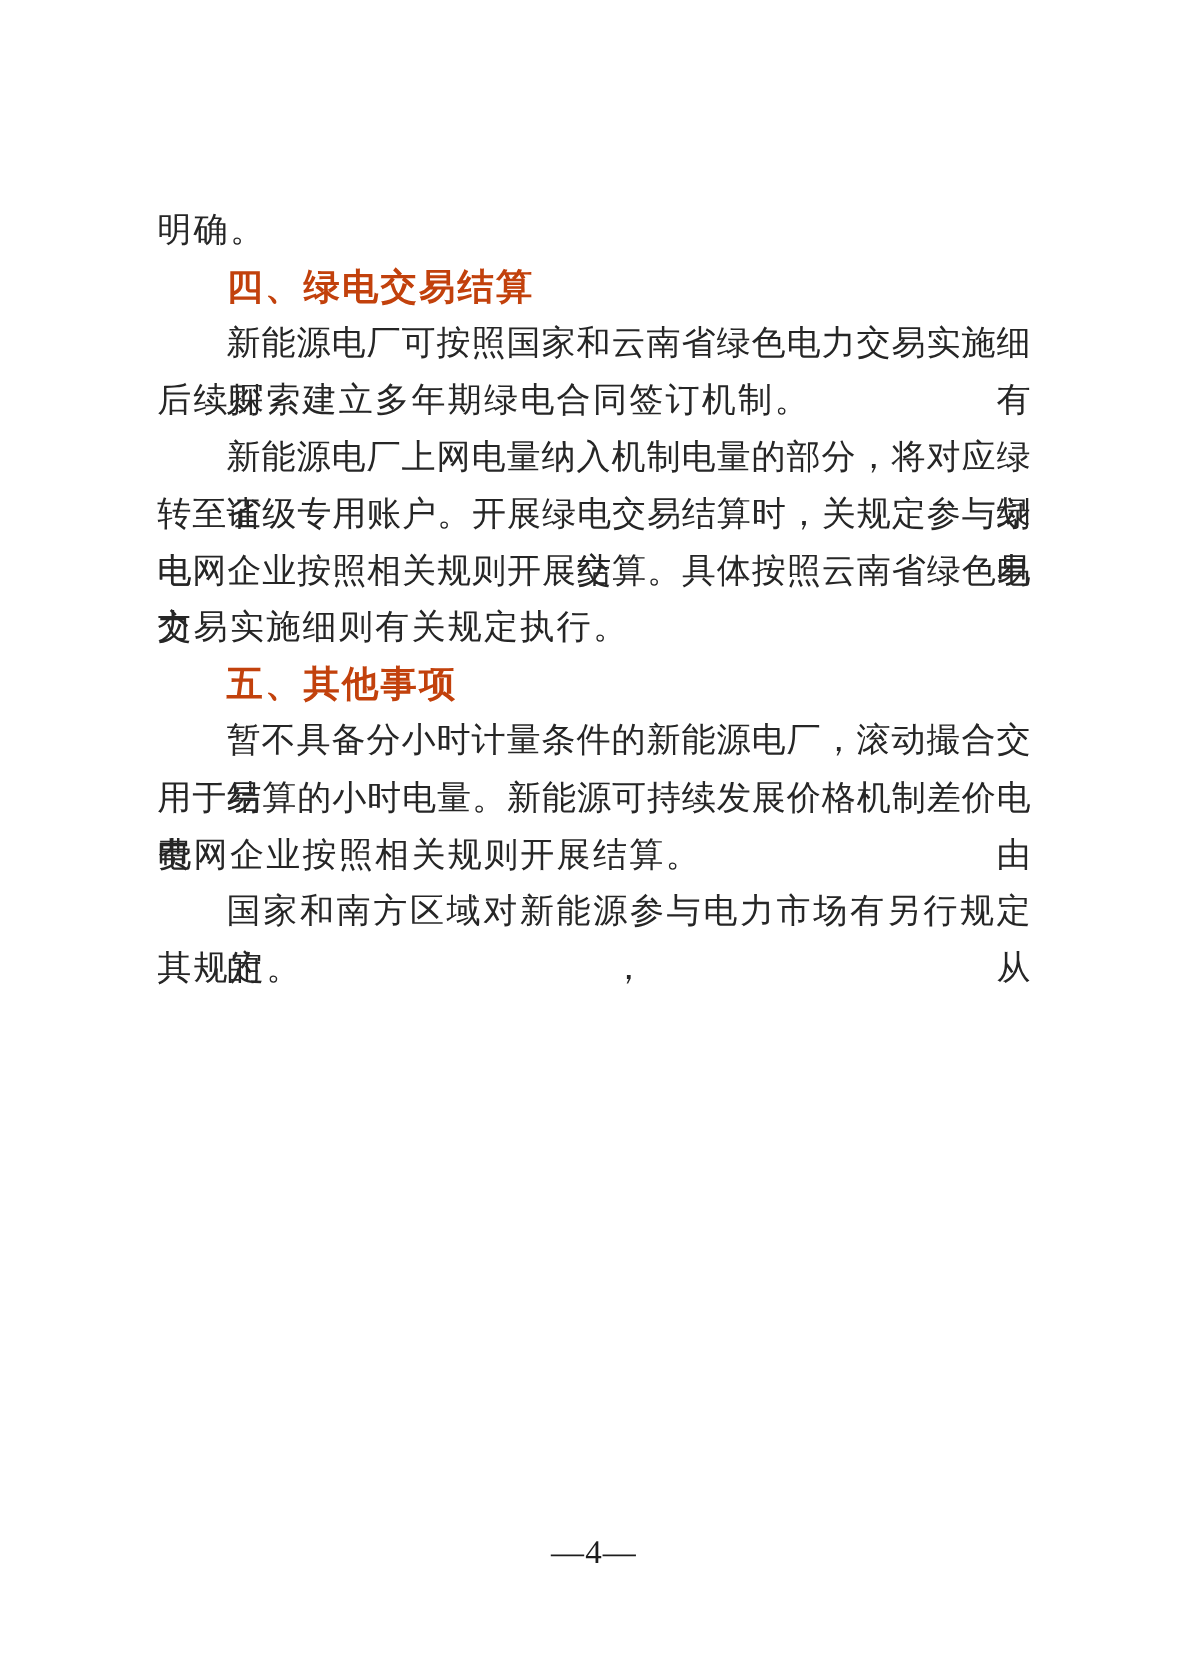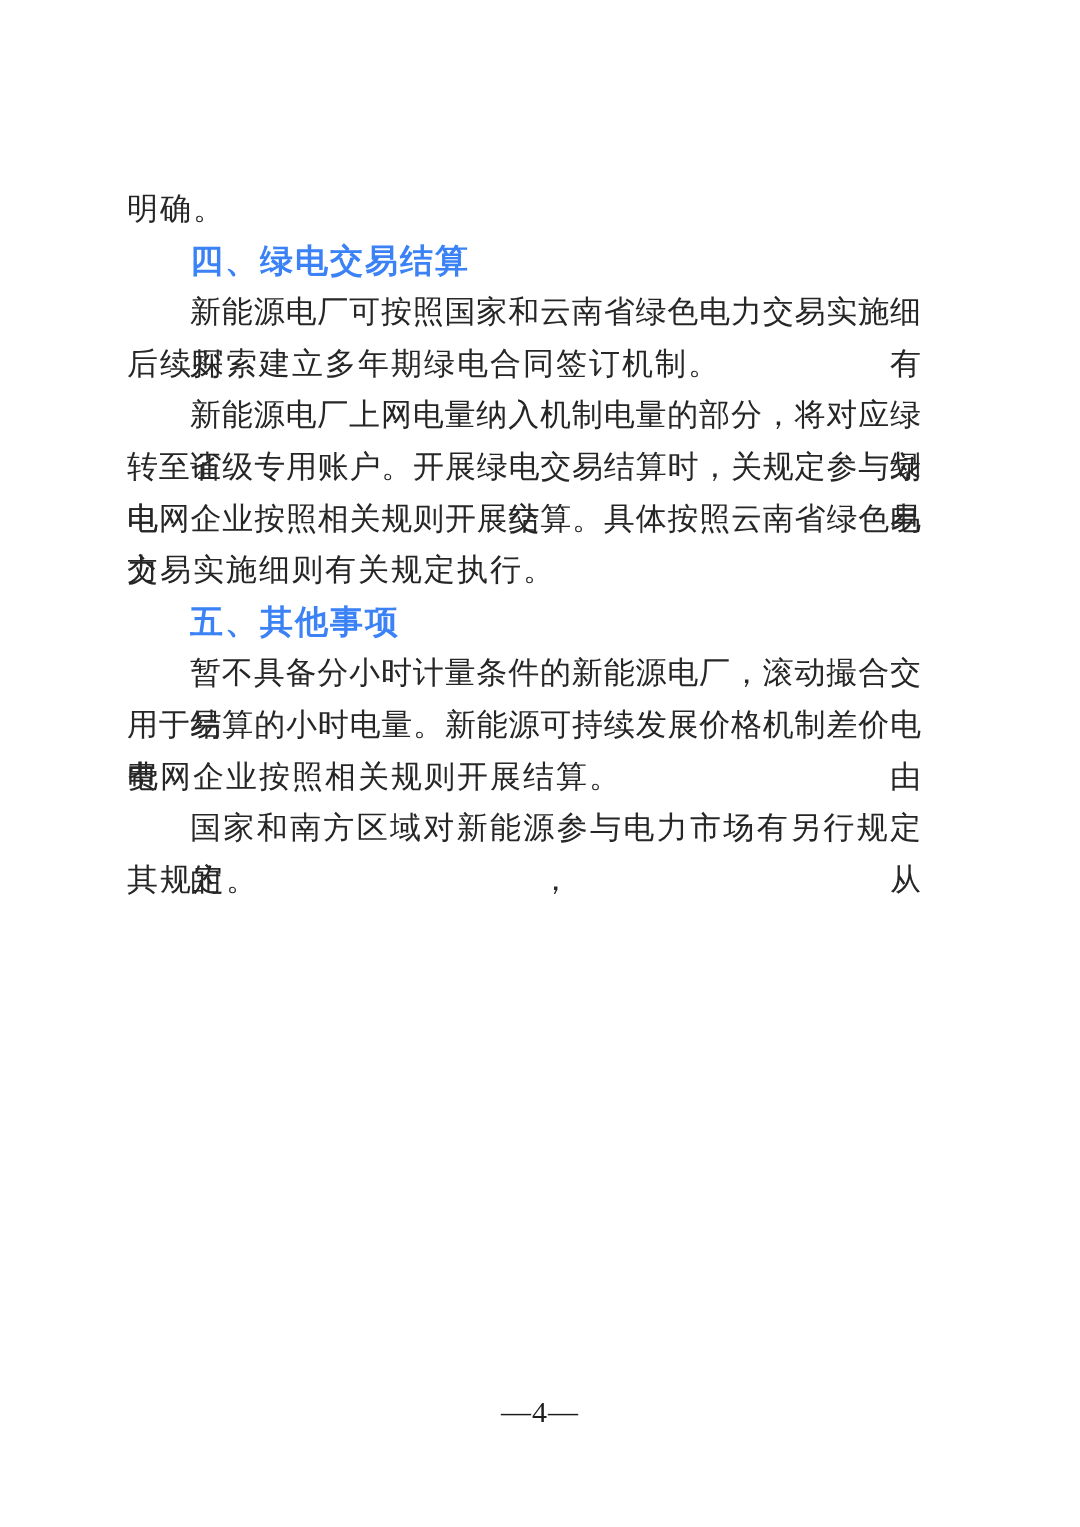--- a/index.html
+++ b/index.html
@@ -10,21 +10,21 @@
   .page {
     position: relative;
     width: 1080px;
     height: 1527px;
     background: #ffffff;
     font-family: "Liberation Serif", serif;
     overflow: hidden;
   }
   .content {
     position: absolute;
-    left: 127px;
+    left: 143px;
     top: 183px;
     width: 794px;
   }
   .line {
     font-size: 31px;
     line-height: 51.6px;
     height: 51.6px;
     color: #262626;
     letter-spacing: 2px;
     white-space: normal;
@@ -35,21 +35,21 @@
     text-align-last: justify;
     letter-spacing: 0;
   }
   .line.indent {
     padding-left: 63px;
   }
   .line.heading {
     font-family: "Liberation Sans", sans-serif;
     font-weight: 700;
     font-size: 33px;
-    color: #3b82f6;
+    color: #c2410c;
     letter-spacing: 2px;
     padding-left: 63px;
   }
   .footer {
     position: absolute;
     left: 0;
     top: 1387px;
     width: 100%;
     text-align: center;
     font-size: 30px;

